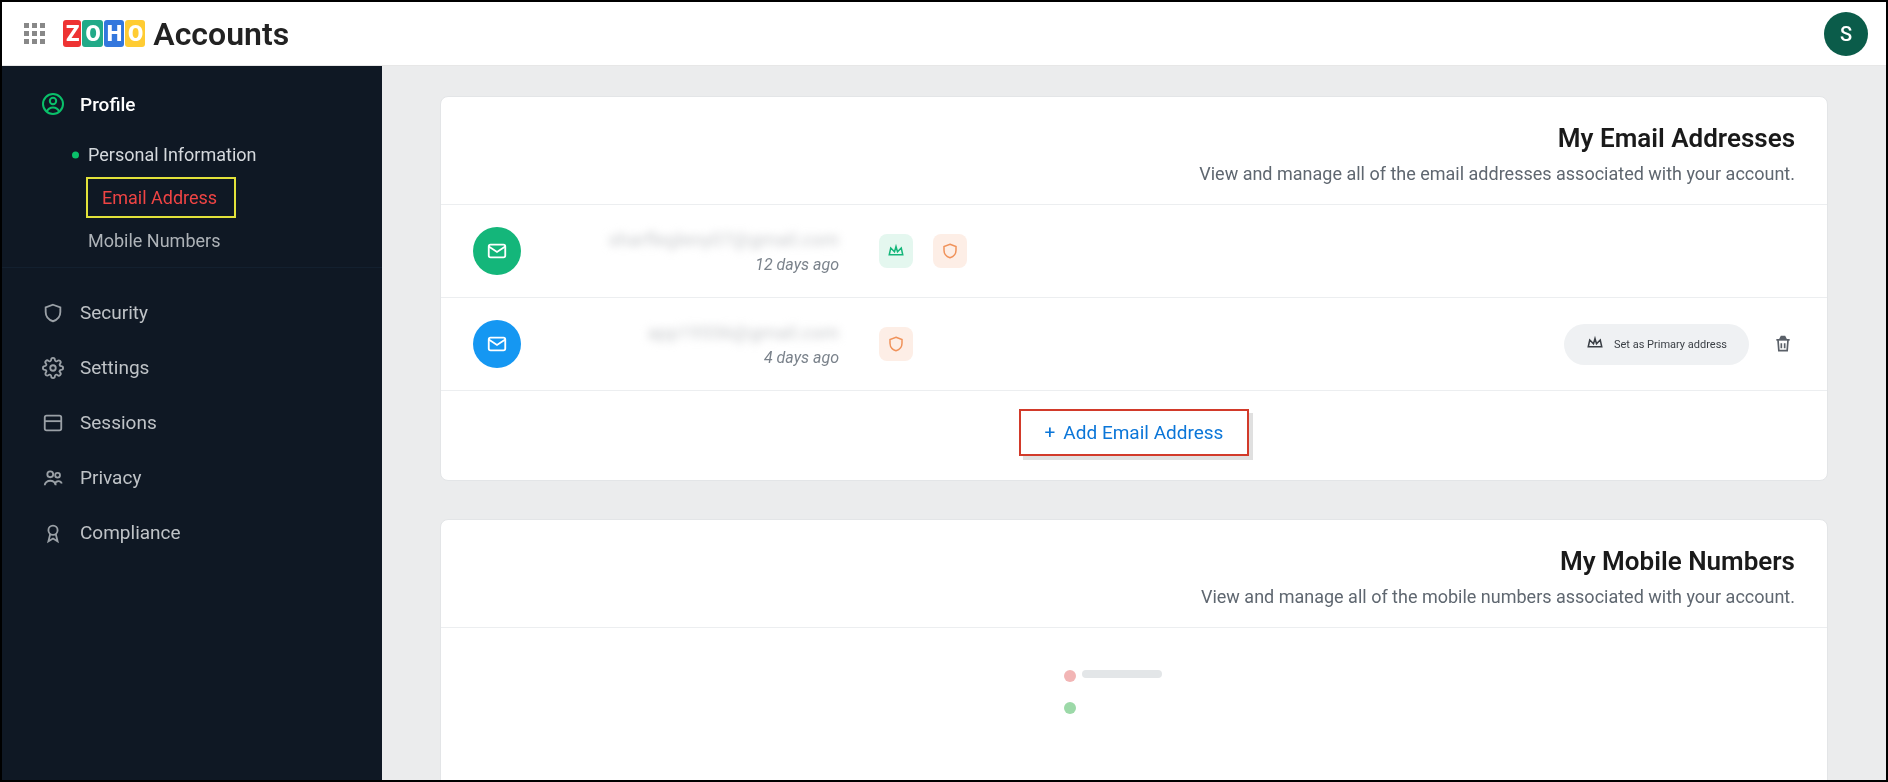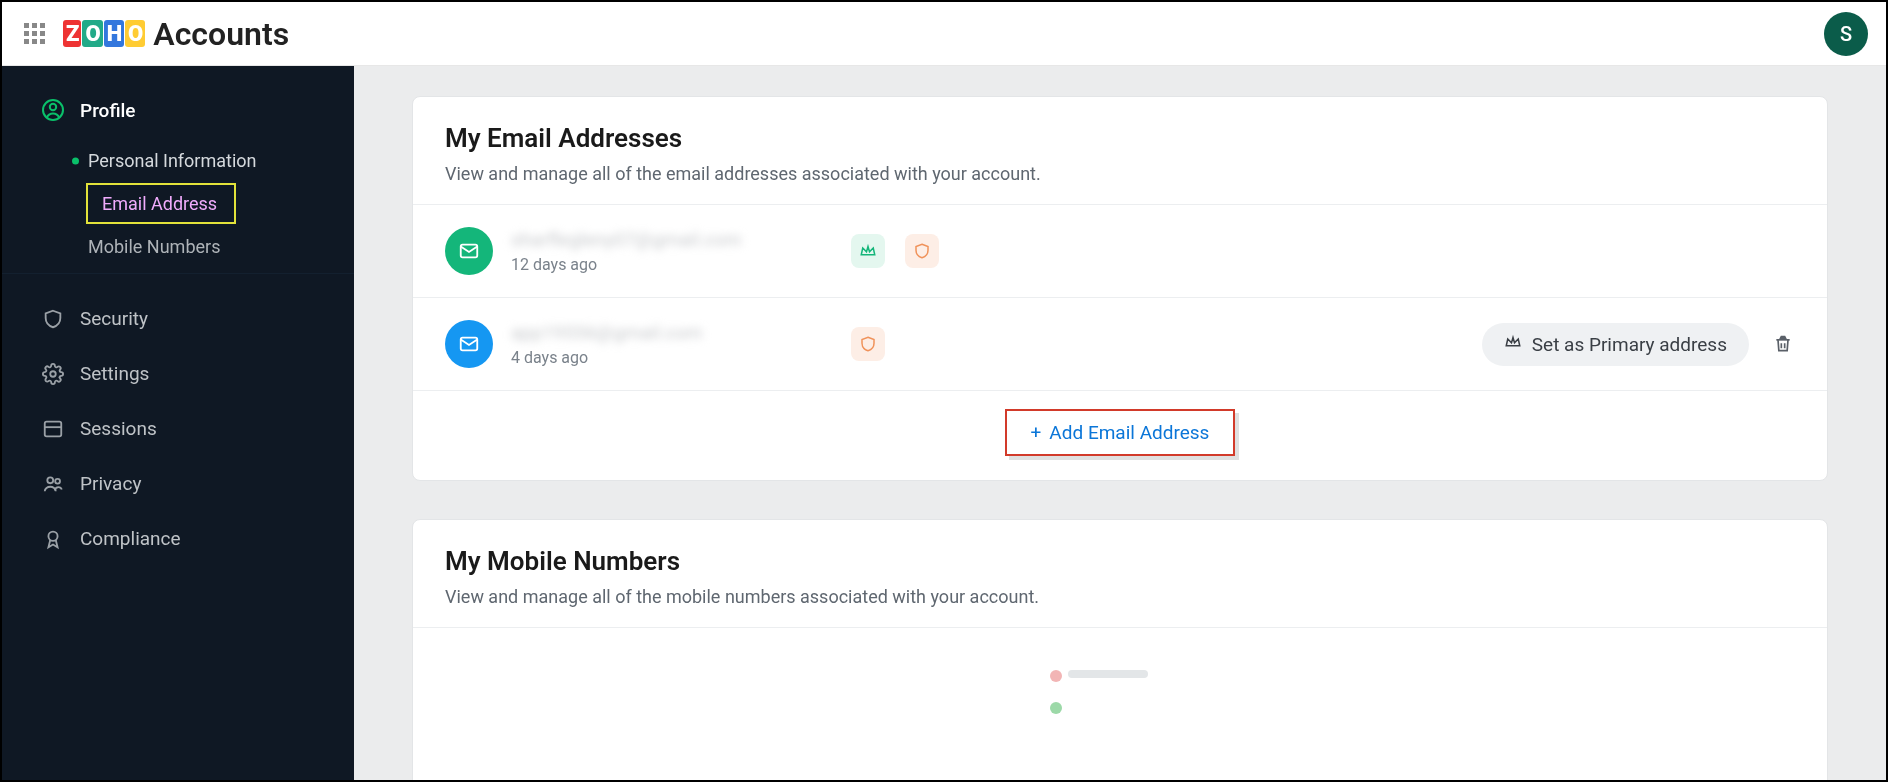--- a/index.html
+++ b/index.html
@@ -36,24 +36,24 @@
   .accounts-label { font-size: 32px; font-weight: 600; color:#222; margin-left: 8px; }
   .spacer { flex: 1; }
   .avatar {
     width: 44px; height: 44px; border-radius: 50%;
     background: #0b5c4a; color:#fff;
     display:flex; align-items:center; justify-content:center;
     font-size: 20px; font-weight: 500; cursor:pointer;
   }
   .shell { display:flex; height: calc(100% - 64px); }
   .sidebar {
-    width: 352px;
+    width: 380px;
     background: #0f1824;
     color: #d0d0d0;
-    padding-top: 14px;
+    padding-top: 8px;
     flex-shrink: 0;
   }
   .nav-item {
     display:flex; align-items:center;
     padding: 16px 20px 16px 38px;
     font-size: 19px;
     color:#bfc3c7;
     cursor:pointer;
   }
   .nav-item .nav-icon { width: 26px; margin-right: 14px; color:#9aa0a6; display:flex; align-items:center; justify-content:center;}
@@ -70,28 +70,29 @@
   .sub-item.active-dot::before{
     content:""; position:absolute; left:70px; top:50%; transform:translateY(-50%);
     width:7px; height:7px; border-radius:50%; background:#0ac06a;
   }
   .sub-item.personal { color:#d5d9dd; }
   .sub-item.highlighted {
     border: 2px solid #e2e23a;
     margin: 2px 0 2px 84px;
     padding: 8px 14px;
     width: 150px;
-    color:#f0abfc;
+    color:#ef4444;
   }
   .nav-spacer { height: 18px; border-top:1px solid #13202f; margin-top:6px;}
   .main {
     flex:1;
     background:#ebeced;
     padding: 30px 58px;
     overflow:auto;
+    text-align:right;
   }
   .card {
     background:#fff;
     border-radius: 8px;
     border: 1px solid #e3e5e7;
     margin-bottom: 38px;
   }
   .card-head { padding: 26px 32px 20px 32px; }
   .card-title { font-size: 26px; font-weight:600; color:#1a1a1a; margin-bottom:10px;}
   .card-sub { font-size: 18px; color:#5f6770; }
@@ -105,33 +106,33 @@
     display:flex; align-items:center; justify-content:center;
     margin-right: 18px; flex-shrink:0;
   }
   .mail-avatar.green { background:#14b67a; color:#fff;}
   .mail-avatar.blue  { background:#1597f2; color:#fff;}
   .mail-info { width: 300px; }
   .mail-addr {
     font-size:19px; color:#c7c9cc; filter: blur(4px);
     user-select:none;
   }
-  .mail-time { font-size:16px; color:#7a828b; margin-top:4px;}
+  .mail-time { font-size:16px; color:#7a828b; margin-top:4px;font-style:italic;}
   .badge-row { display:flex; gap:20px; margin-left: 40px; }
   .badge {
     width:34px; height:34px; border-radius:8px;
     display:flex; align-items:center; justify-content:center;
   }
   .badge.crown { background:#e4f7ef; color:#14b67a; }
   .badge.shield { background:#fdeee6; color:#f0925a; }
   .row-spacer{ flex:1; }
   .set-primary-btn{
     background:#eff1f3; border-radius:22px;
     padding:10px 22px; display:flex; align-items:center; gap:10px;
-    font-size:19px; color:#3a3f45; cursor:pointer;
+    font-size:11px; color:#3a3f45; cursor:pointer;
   }
   .trash-btn{
     margin-left:22px; color:#5a6068; cursor:pointer;
     width:24px; height:24px; display:flex; align-items:center; justify-content:center;
   }
   .add-section{
     border-top:1px solid #eceef0;
     padding: 18px 0 24px 0;
     display:flex; justify-content:center;
   }

